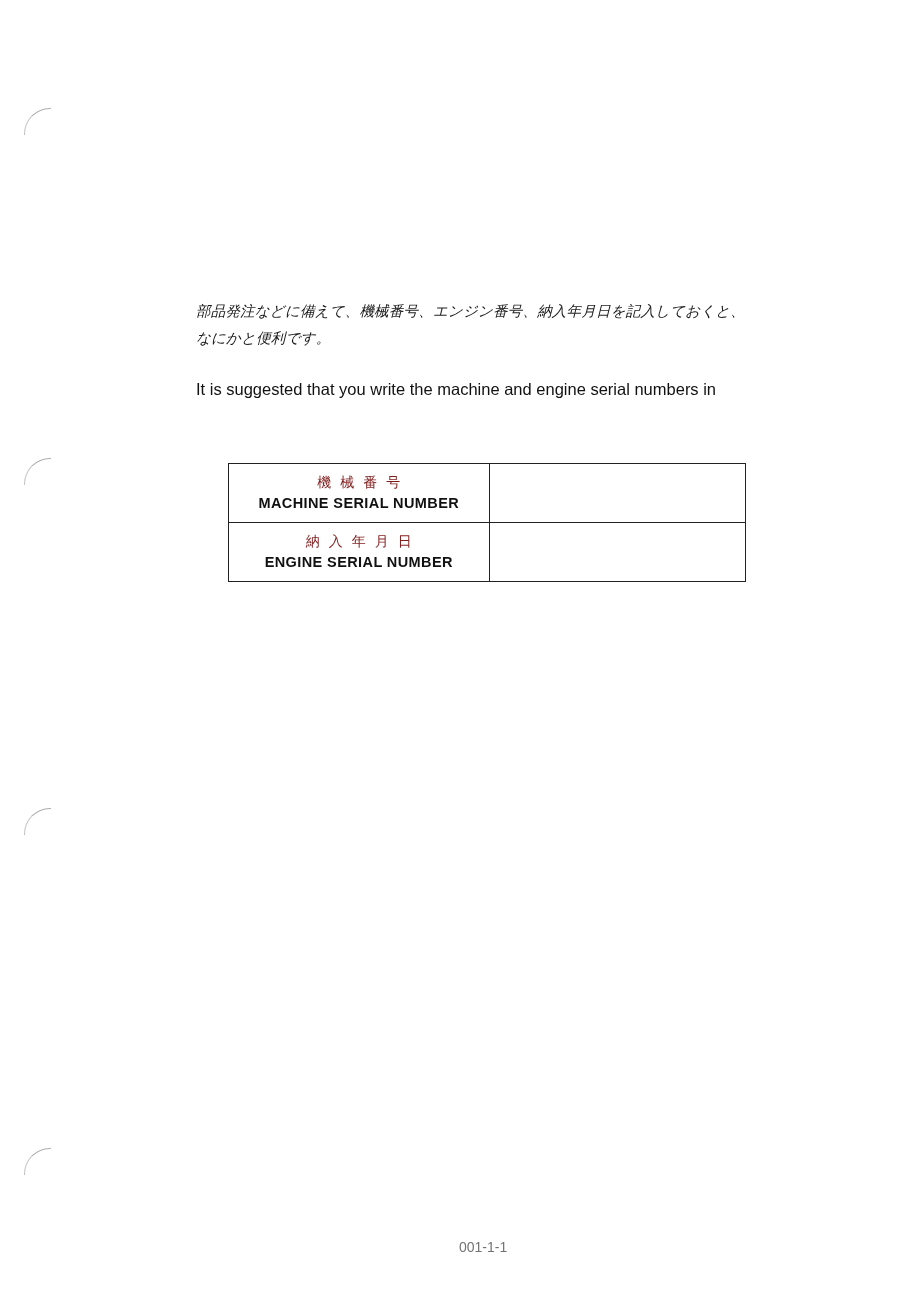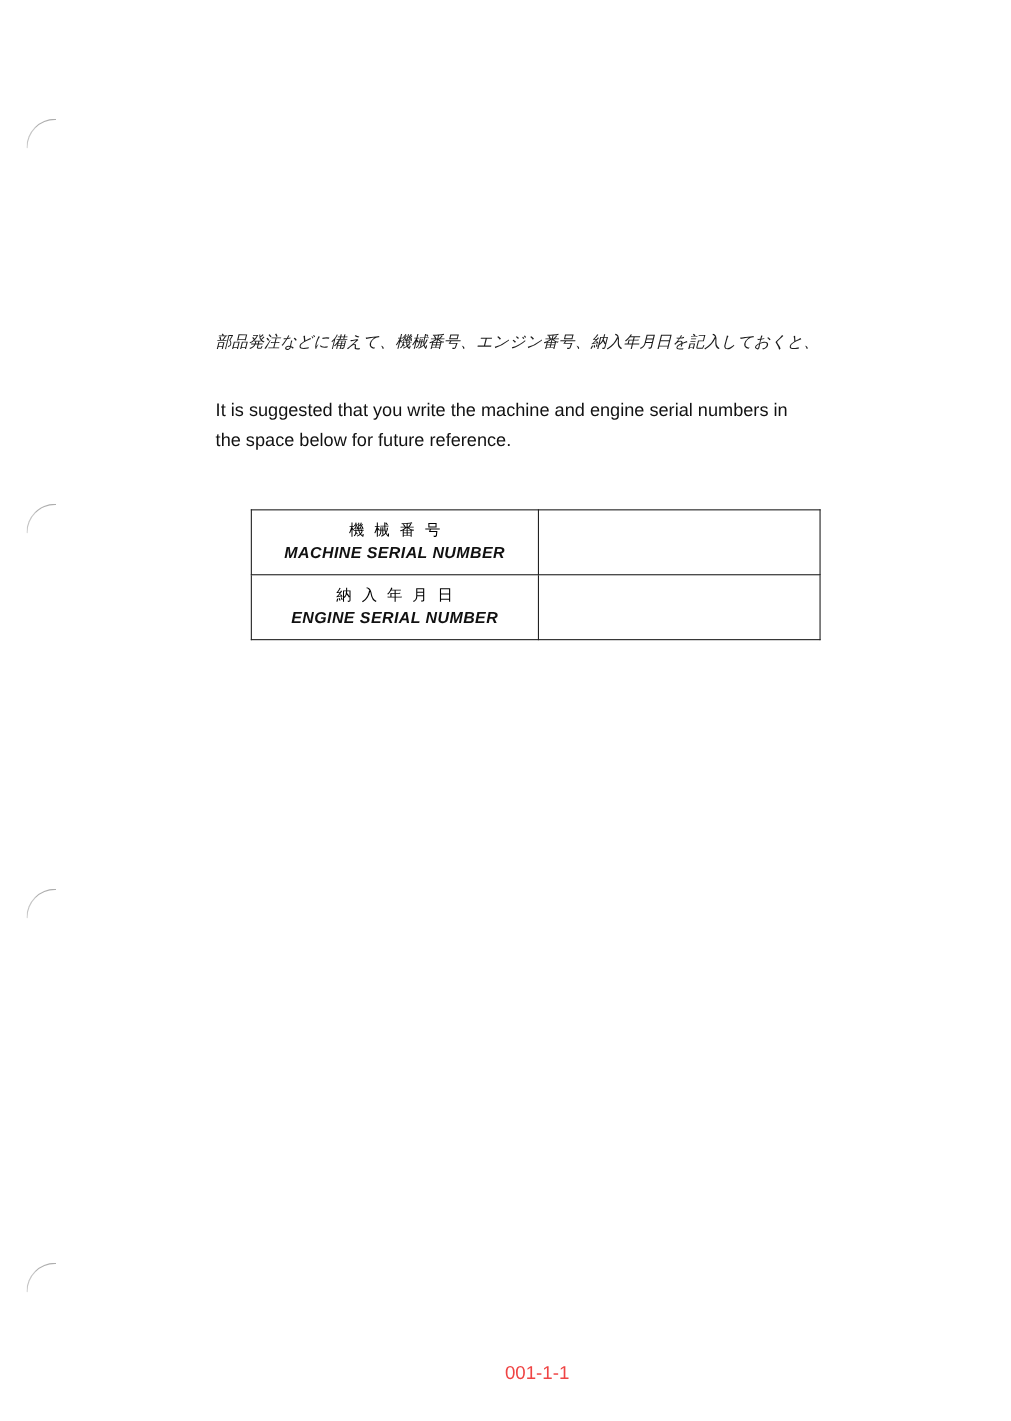--- a/index.html
+++ b/index.html
@@ -4,48 +4,48 @@
 <style>
   html, body { margin:0; padding:0; background:#ffffff; }
   body { width:919px; height:1292px; position:relative; overflow:hidden;
          font-family:"Liberation Sans", "DejaVu Sans", sans-serif; color:#111; }
   .hole { position:absolute; left:24px; width:26px; height:26px;
           border-top:1.5px solid #9a9a9a; border-left:1.5px solid #b5b5b5;
           border-radius:26px 0 0 0; opacity:0.8; }
   .jp-intro { position:absolute; left:196px; top:298px; width:580px;
               font-family:"DejaVu Serif", serif; font-size:14.5px; line-height:27px;
               color:#1a1a1a; letter-spacing:0.2px;font-style:italic; }
-  .en-intro { position:absolute; left:196px; top:360px; width:580px;
+  .en-intro { position:absolute; left:196px; top:376px; width:580px;
               font-size:16.5px; line-height:27px; color:#111; }
   table.serials { position:absolute; left:228px; top:463px; width:518px;
                   border-collapse:collapse; border:1.5px solid #222; }
   table.serials td { border:1.5px solid #222; height:58px; padding:0; }
   td.label-cell { width:260px; text-align:center; vertical-align:middle; }
   td.value-cell { width:256px; }
   .label-jp { display:block; font-family:"DejaVu Serif", serif; font-size:14px;
-              letter-spacing:9px; margin-right:-9px; line-height:20px; color:#000000; }
+              letter-spacing:9px; margin-right:-9px; line-height:20px; color:#7f1d1d; }
   .label-en { display:block; font-size:14.5px; font-weight:bold; letter-spacing:0.4px;
-              line-height:22px; color:#111;font-style:italic; }
-  .page-number { position:absolute; left:459px; top:1239px; font-size:17px; color:#ef4444; }
+              line-height:22px; color:#111; }
+  .page-number { position:absolute; left:459px; top:1239px; font-size:14px; color:#737373; }
 </style>
 </head>
 <body>
 
 <div class="hole" style="top:108px;"></div>
 <div class="hole" style="top:458px;"></div>
 <div class="hole" style="top:808px;"></div>
 <div class="hole" style="top:1148px;"></div>
 
 <div class="jp-intro">
   <div>部品発注などに備えて、機械番号、エンジン番号、納入年月日を記入しておくと、</div>
+  <div>なにかと便利です。</div>
 </div>
 
 <div class="en-intro">
   <div>It is suggested that you write the machine and engine serial numbers in</div>
-  <div>the space below for future reference.</div>
 </div>
 
 <table class="serials">
   <tbody>
       <tr>
     <td class="label-cell">
       <span class="label-jp">機械番号</span>
       <span class="label-en">MACHINE SERIAL NUMBER</span>
     </td>
     <td class="value-cell"></td>

